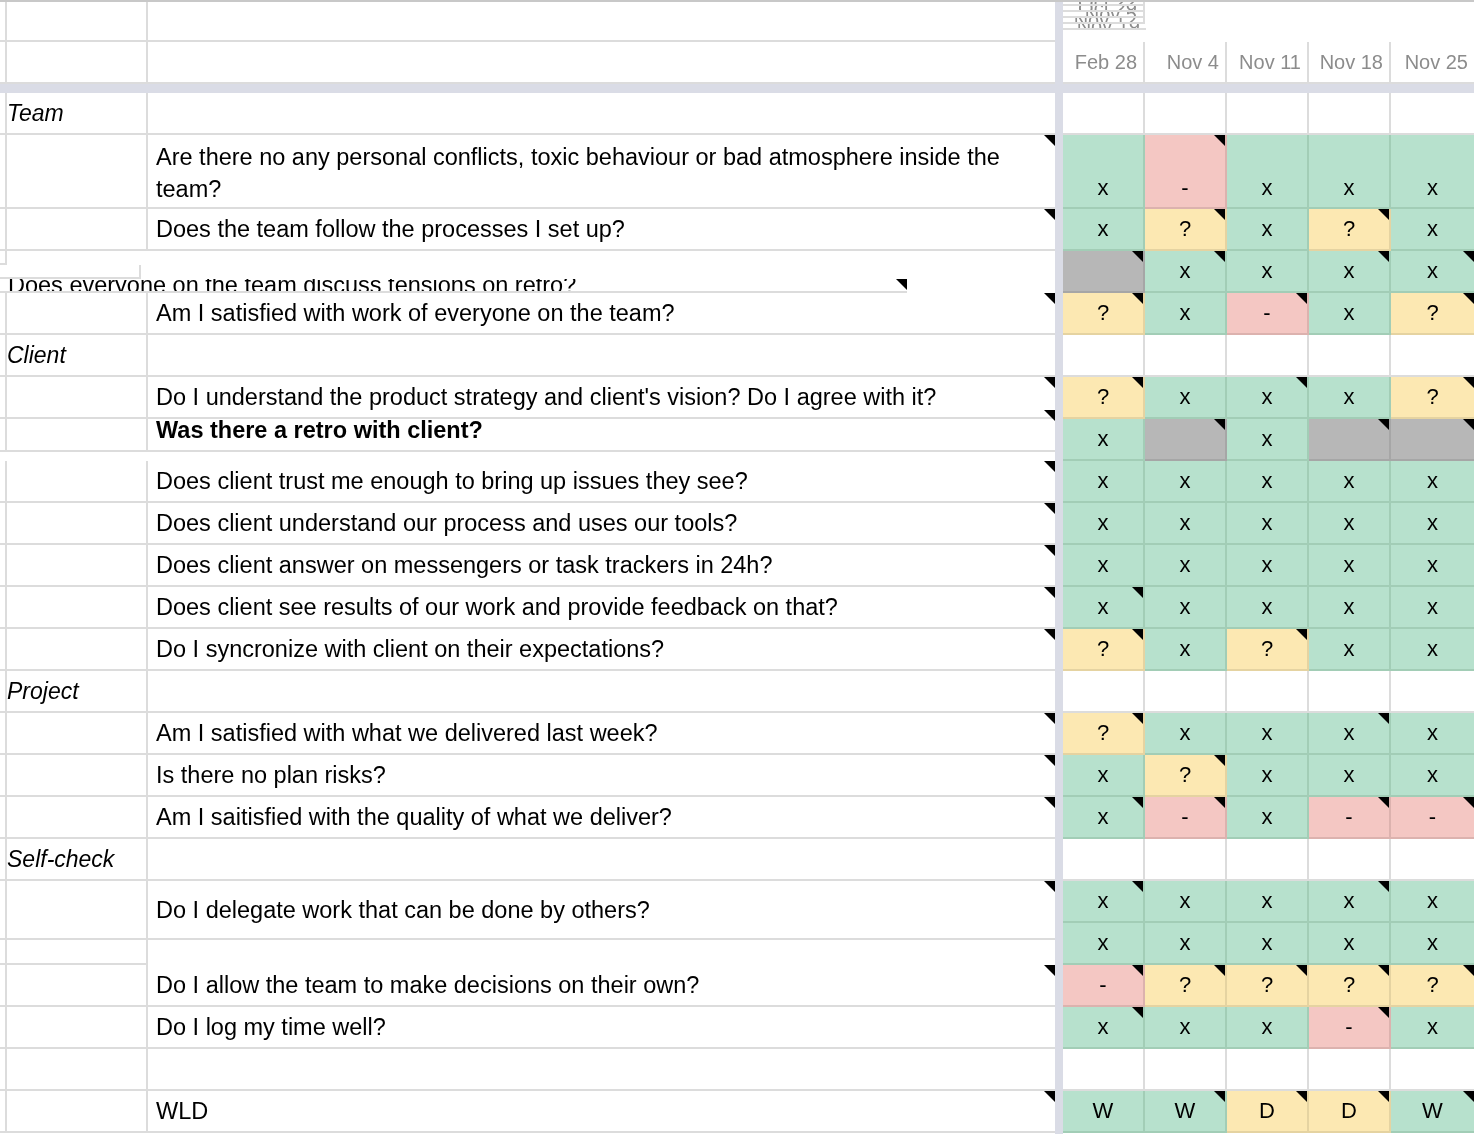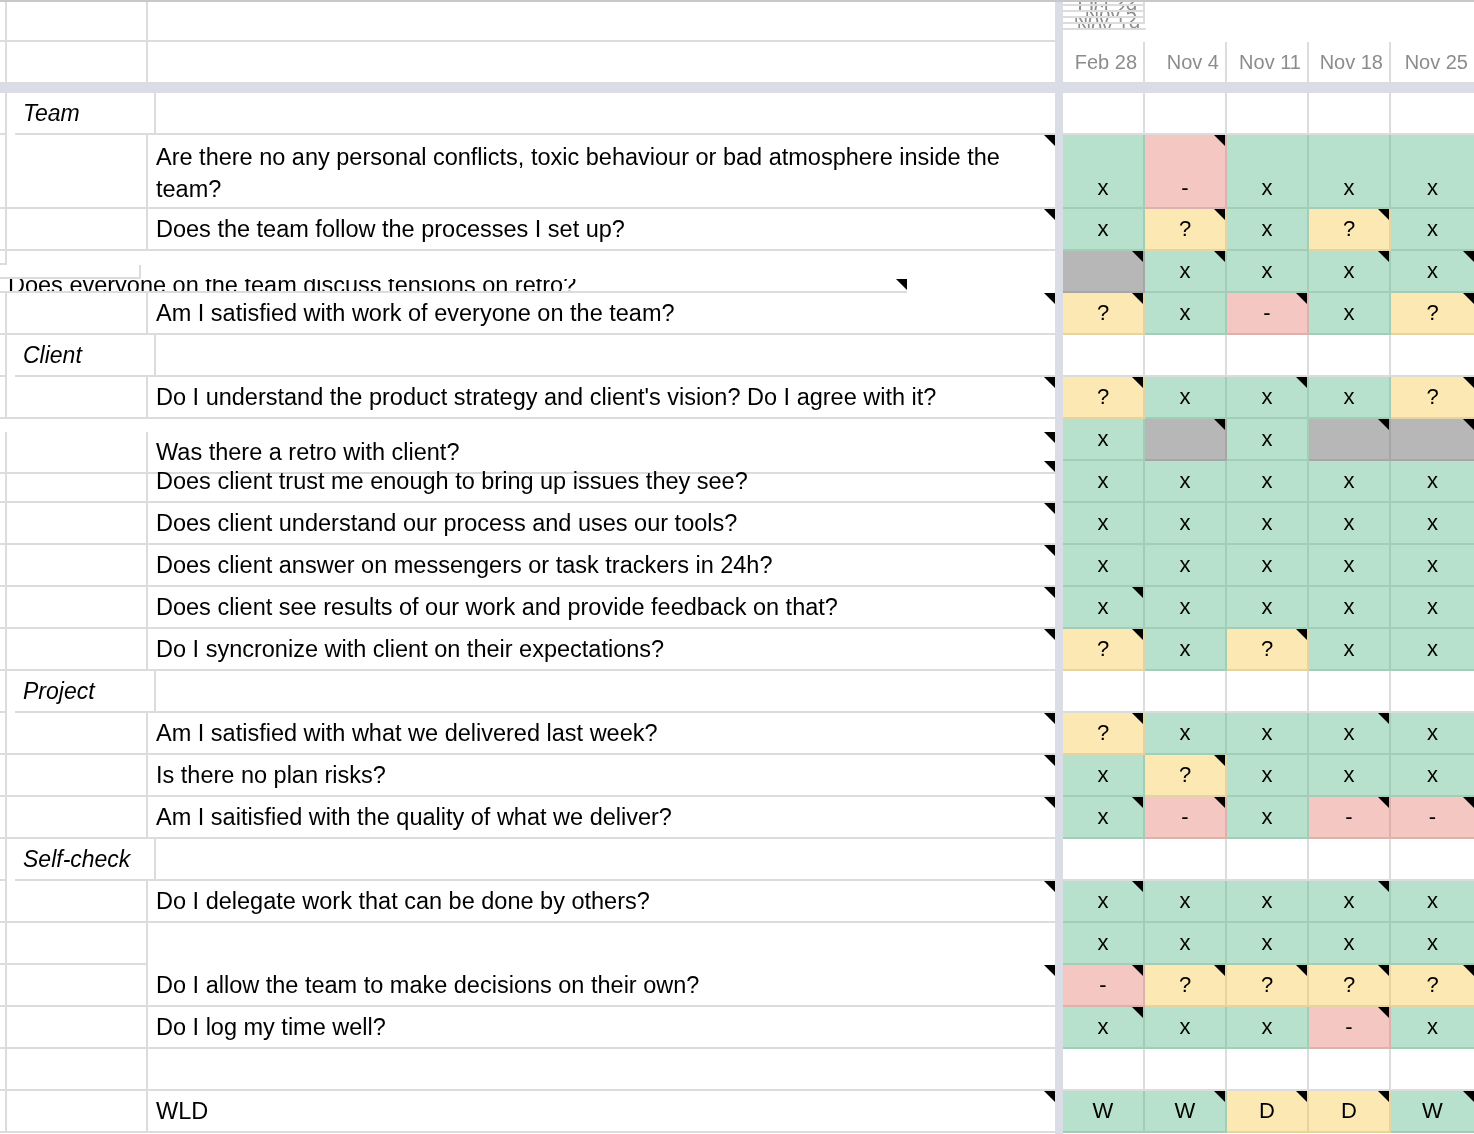--- a/index.html
+++ b/index.html
@@ -10,21 +10,21 @@
   .grid-right { position: absolute; left: 1063px; top: 0; width: 411px; }
   .freeze-v { position: absolute; left: 1055px; top: 0; width: 8px; height: 1134px; background: #dadce6; }
   .freeze-h { position: absolute; left: 0; top: 84px; width: 1474px; height: 9px; background: #dadce6; z-index: 2; }
   .topline { position: absolute; left: 0; top: 0; width: 1474px; height: 2px; background: #c8c8c8; z-index: 3; }
   .row { position: absolute; left: 0; display: flex; }
   .cell { box-sizing: border-box; border-right: 2px solid #dcdcdc; border-bottom: 2px solid #dcdcdc;
           position: relative; height: 100%; overflow: hidden; }
   .c0 { width: 7px; }
   .c1 { width: 141px; }
   .c2 { width: 907px; border-right: none; }
-  .cat { font-style: italic; font-size: 23px; padding-left: 8px; display: flex; align-items: center; margin-left: 8px; }
+  .cat { font-style: italic; font-size: 23px; padding-left: 0; display: flex; align-items: center; }
   .q { font-size: 23.5px; padding: 0 8px; display: flex; align-items: center; line-height: 32px; }
   .q.tall { align-items: flex-start; padding-top: 6px; }
   .d { width: 82px; font-size: 22px; display: flex; align-items: center; justify-content: center; }
   .d:last-child { width: 83px; border-right: none; }
   .hdr { color: #8c8c8c; font-size: 20px; justify-content: flex-end; padding-right: 6px; }
   .d.tall { align-items: flex-end; padding-bottom: 6px; }
   .s-x { background: #b7e1cd; border-color: #a2cdb6; }
   .s-q { background: #fce8b2; border-color: #e5d3a1; }
   .s-m { background: #f4c7c3; border-color: #dcb2ae; }
   .s-g { background: #b7b7b7; border-color: #a6a6a6; }
@@ -78,21 +78,21 @@
       <div class="row" style="top: 335px; height: 42px;">
         <div class="cell c0"></div>
         <div class="cell c1 cat">Client</div>
         <div class="cell c2"></div>
       </div>
       <div class="row" style="top: 377px; height: 42px;">
         <div class="cell c0"></div>
         <div class="cell c1"></div>
         <div class="cell c2 q">Do I understand the product strategy and client's vision? Do I agree with it?<span class="note"></span></div>
       </div>
-      <div class="row" style="top: 432px; height: 42px;">
+      <div class="row" style="top: 410px; height: 42px; font-weight: bold;">
         <div class="cell c0"></div>
         <div class="cell c1"></div>
         <div class="cell c2 q">Was there a retro with client?<span class="note"></span></div>
       </div>
       <div class="row" style="top: 461px; height: 42px;">
         <div class="cell c0"></div>
         <div class="cell c1"></div>
         <div class="cell c2 q">Does client trust me enough to bring up issues they see?<span class="note"></span></div>
       </div>
       <div class="row" style="top: 503px; height: 42px;">
@@ -133,21 +133,21 @@
       <div class="row" style="top: 797px; height: 42px; justify-content: flex-end;">
         <div class="cell c0"></div>
         <div class="cell c1"></div>
         <div class="cell c2 q">Am I saitisfied with the quality of what we deliver?<span class="note"></span></div>
       </div>
       <div class="row" style="top: 839px; height: 42px;">
         <div class="cell c0"></div>
         <div class="cell c1 cat">Self-check</div>
         <div class="cell c2"></div>
       </div>
-      <div class="row" style="top: 881px; height: 42px; align-items: center;">
+      <div class="row" style="top: 881px; height: 59px; align-items: center;">
         <div class="cell c0"></div>
         <div class="cell c1"></div>
         <div class="cell c2 q">Do I delegate work that can be done by others?<span class="note"></span></div>
       </div>
       <div class="row" style="top: 923px; height: 42px;">
         <div class="cell c0"></div>
         <div class="cell c1"></div>
       </div>
       <div class="row" style="top: 965px; height: 42px;">
         <div class="cell c0"></div>

